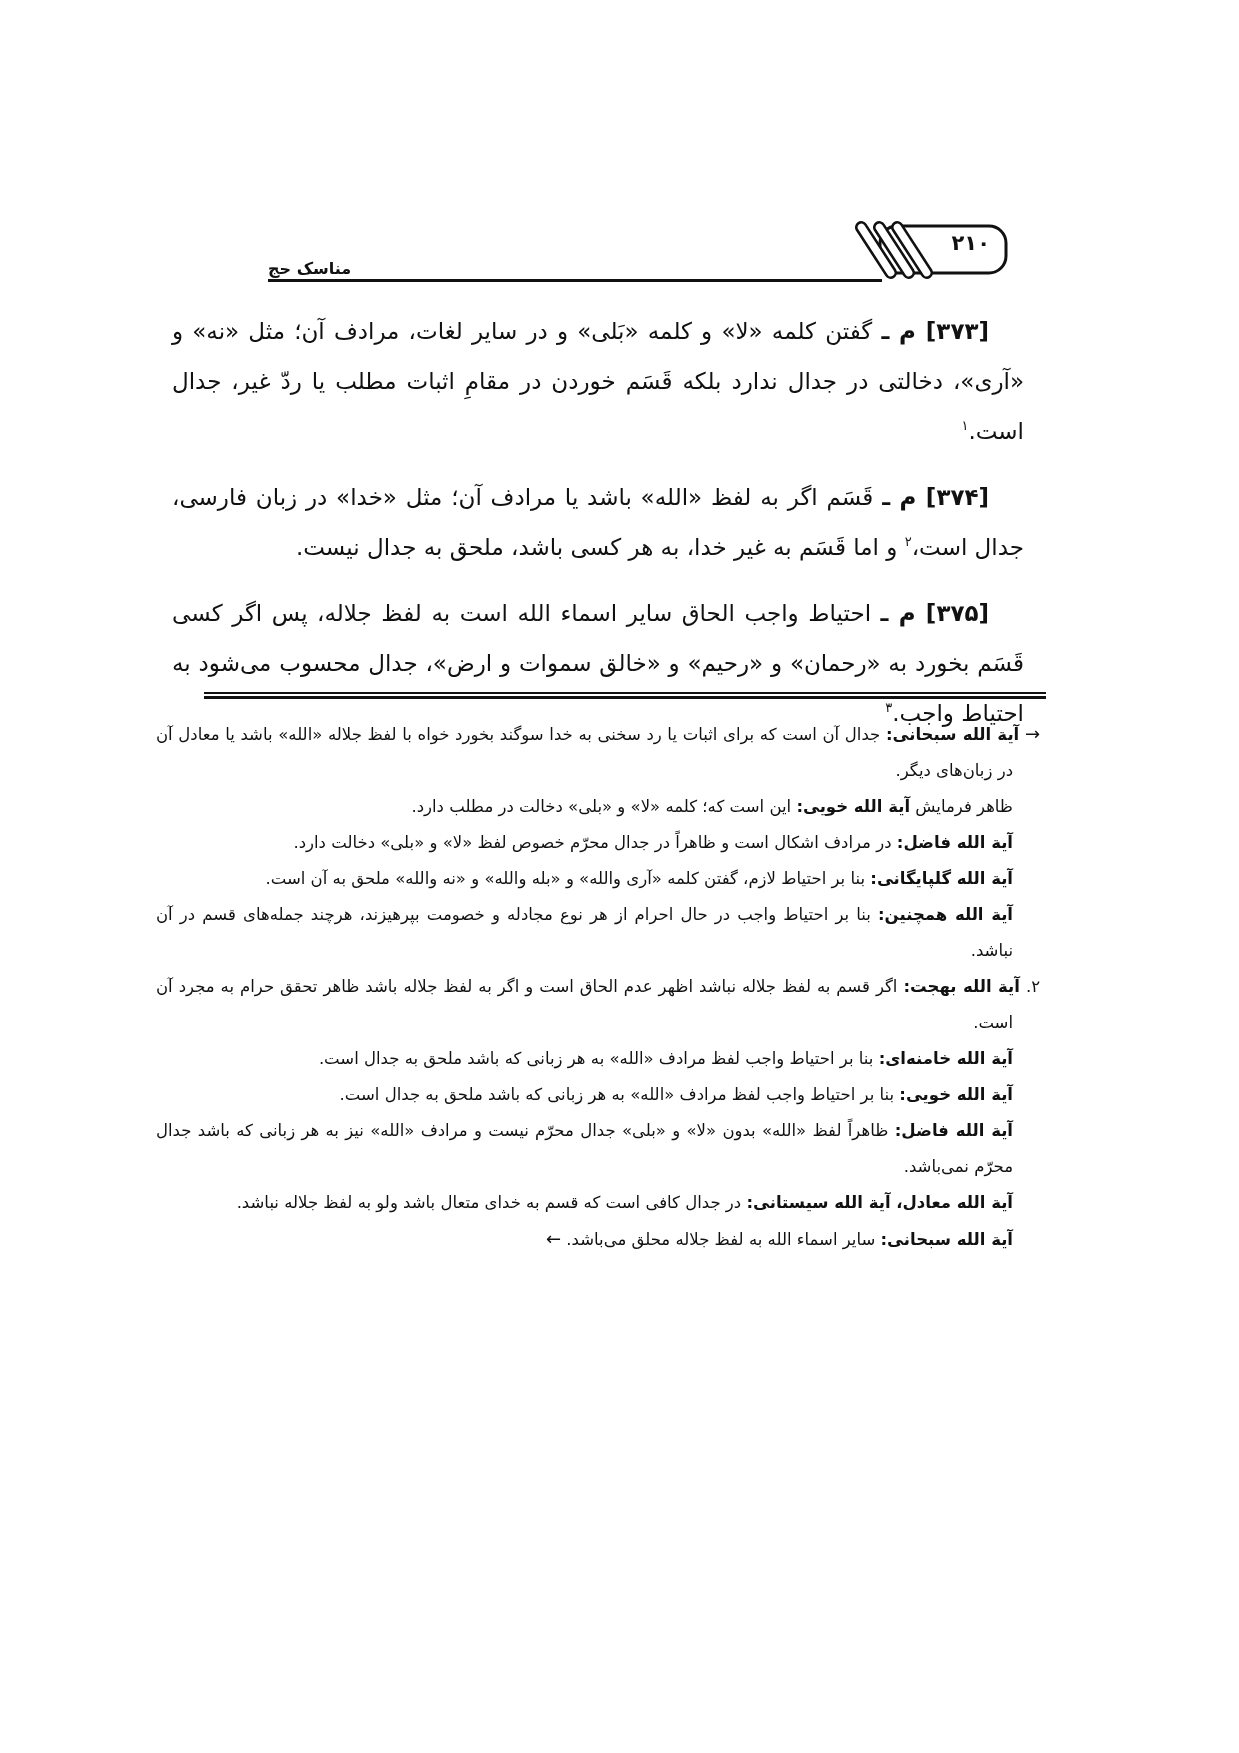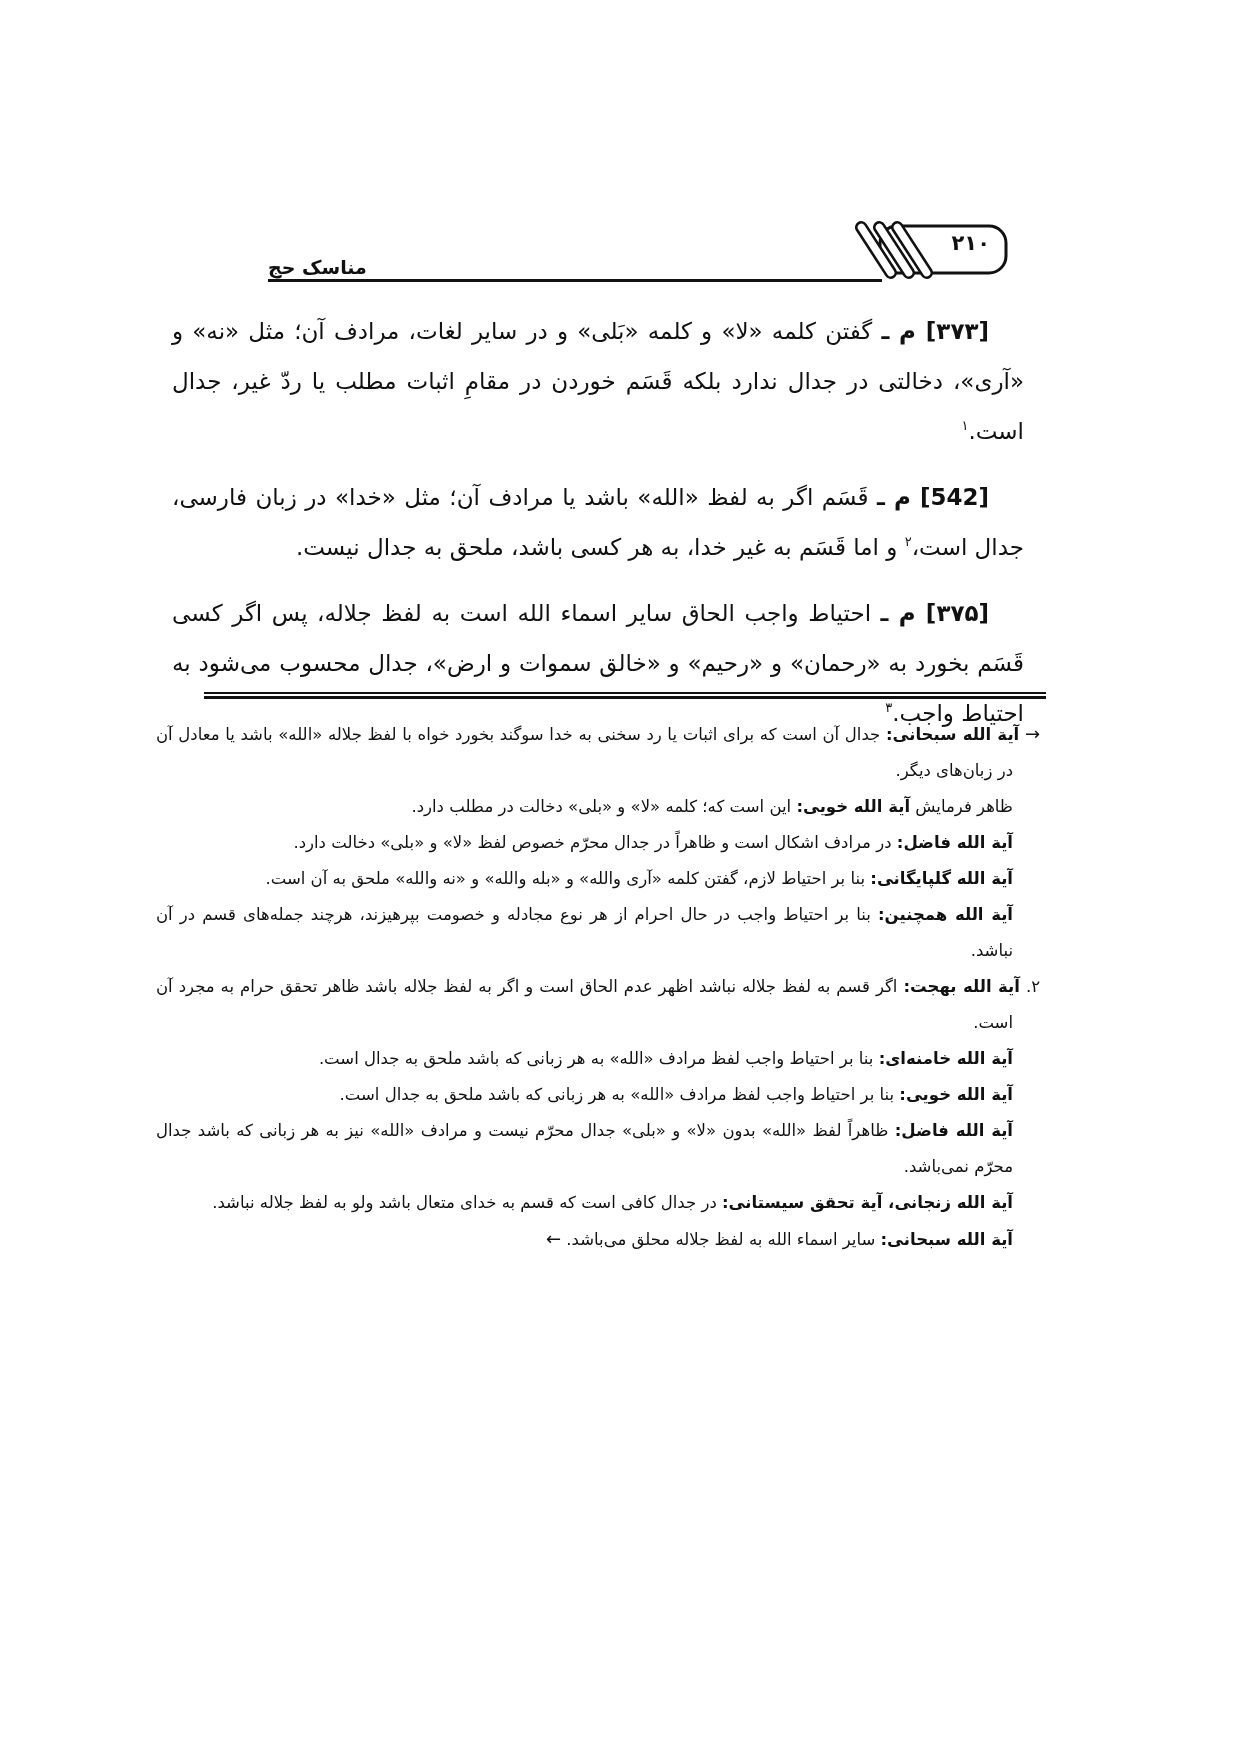--- a/index.html
+++ b/index.html
@@ -14,21 +14,21 @@
   }
 
   
   .page-header { position:absolute; top:222px; left:156px; right:199px; height:60px; }
   .header-rule {
     position:absolute; bottom:0; left:112px; right:158px;
     border-bottom:3px solid #111;
   }
   .header-title {
     position:absolute; bottom:4px; left:112px;
-    font-size:19px; font-weight:bold; direction:rtl;
+    font-size:16px; font-weight:bold; direction:rtl;
     letter-spacing:0.5px;
   }
   .badge-wrap { position:absolute; top:-6px; right:26px; width:166px; height:70px; }
   .badge-wrap svg { display:block; }
   .page-number {
     position:absolute; top:9px; right:50px;
     font-size:21px; font-weight:bold; direction:rtl;text-align:right;
   }
 
   
@@ -83,21 +83,21 @@
   </div>
 
   <div class="main-text">
 
     <p>
       <span class="para-label">[۳۷۳] م ـ</span>
       <span>گفتن کلمه «لا» و کلمه «بَلی» و در سایر لغات، مرادف آن؛ مثل «نه» و «آری»، دخالتی در جدال ندارد بلکه قَسَم خوردن در مقامِ اثبات مطلب یا ردّ غیر، جدال است.</span><sup class="fn-ref">۱</sup>
     </p>
 
     <p>
-      <span class="para-label">[542] م ـ</span>
+      <span class="para-label">[۳۷۴] م ـ</span>
       <span>قَسَم اگر به لفظ «الله» باشد یا مرادف آن؛ مثل «خدا» در زبان فارسی، جدال است،</span><sup class="fn-ref">۲</sup><span> و اما قَسَم به غیر خدا، به هر کسی باشد، ملحق به جدال نیست.</span>
     </p>
 
     <p>
       <span class="para-label">[۳۷۵] م ـ</span>
       <span>احتیاط واجب الحاق سایر اسماء الله است به لفظ جلاله، پس اگر کسی قَسَم بخورد به «رحمان» و «رحیم» و «خالق سموات و ارض»، جدال محسوب می‌شود به احتیاط واجب.</span><sup class="fn-ref">۳</sup>
     </p>
 
   </div>
 
@@ -149,21 +149,21 @@
       <span>بنا بر احتیاط واجب لفظ مرادف «الله» به هر زبانی که باشد ملحق به جدال است.</span>
     </p>
 
     <p>
       <span class="fn-name">آیة الله فاضل:</span>
       <span>ظاهراً لفظ «الله» بدون «لا» و «بلی» جدال محرّم نیست و مرادف «الله» نیز به هر زبانی که باشد جدال محرّم نمی‌باشد.</span>
     </p>
 
 
     <p>
-      <span class="fn-name">آیة الله زنجانی، آیة تحقق سیستانی:</span>
+      <span class="fn-name">آیة الله معادل، آیة الله سیستانی:</span>
       <span>در جدال کافی است که قسم به خدای متعال باشد ولو به لفظ جلاله نباشد.</span>
     </p>
 
     <p>
       <span class="fn-name">آیة الله سبحانی:</span>
       <span>سایر اسماء الله به لفظ جلاله محلق می‌باشد.</span>
       <span class="arrow">←</span>
     </p>
 
   </div>

